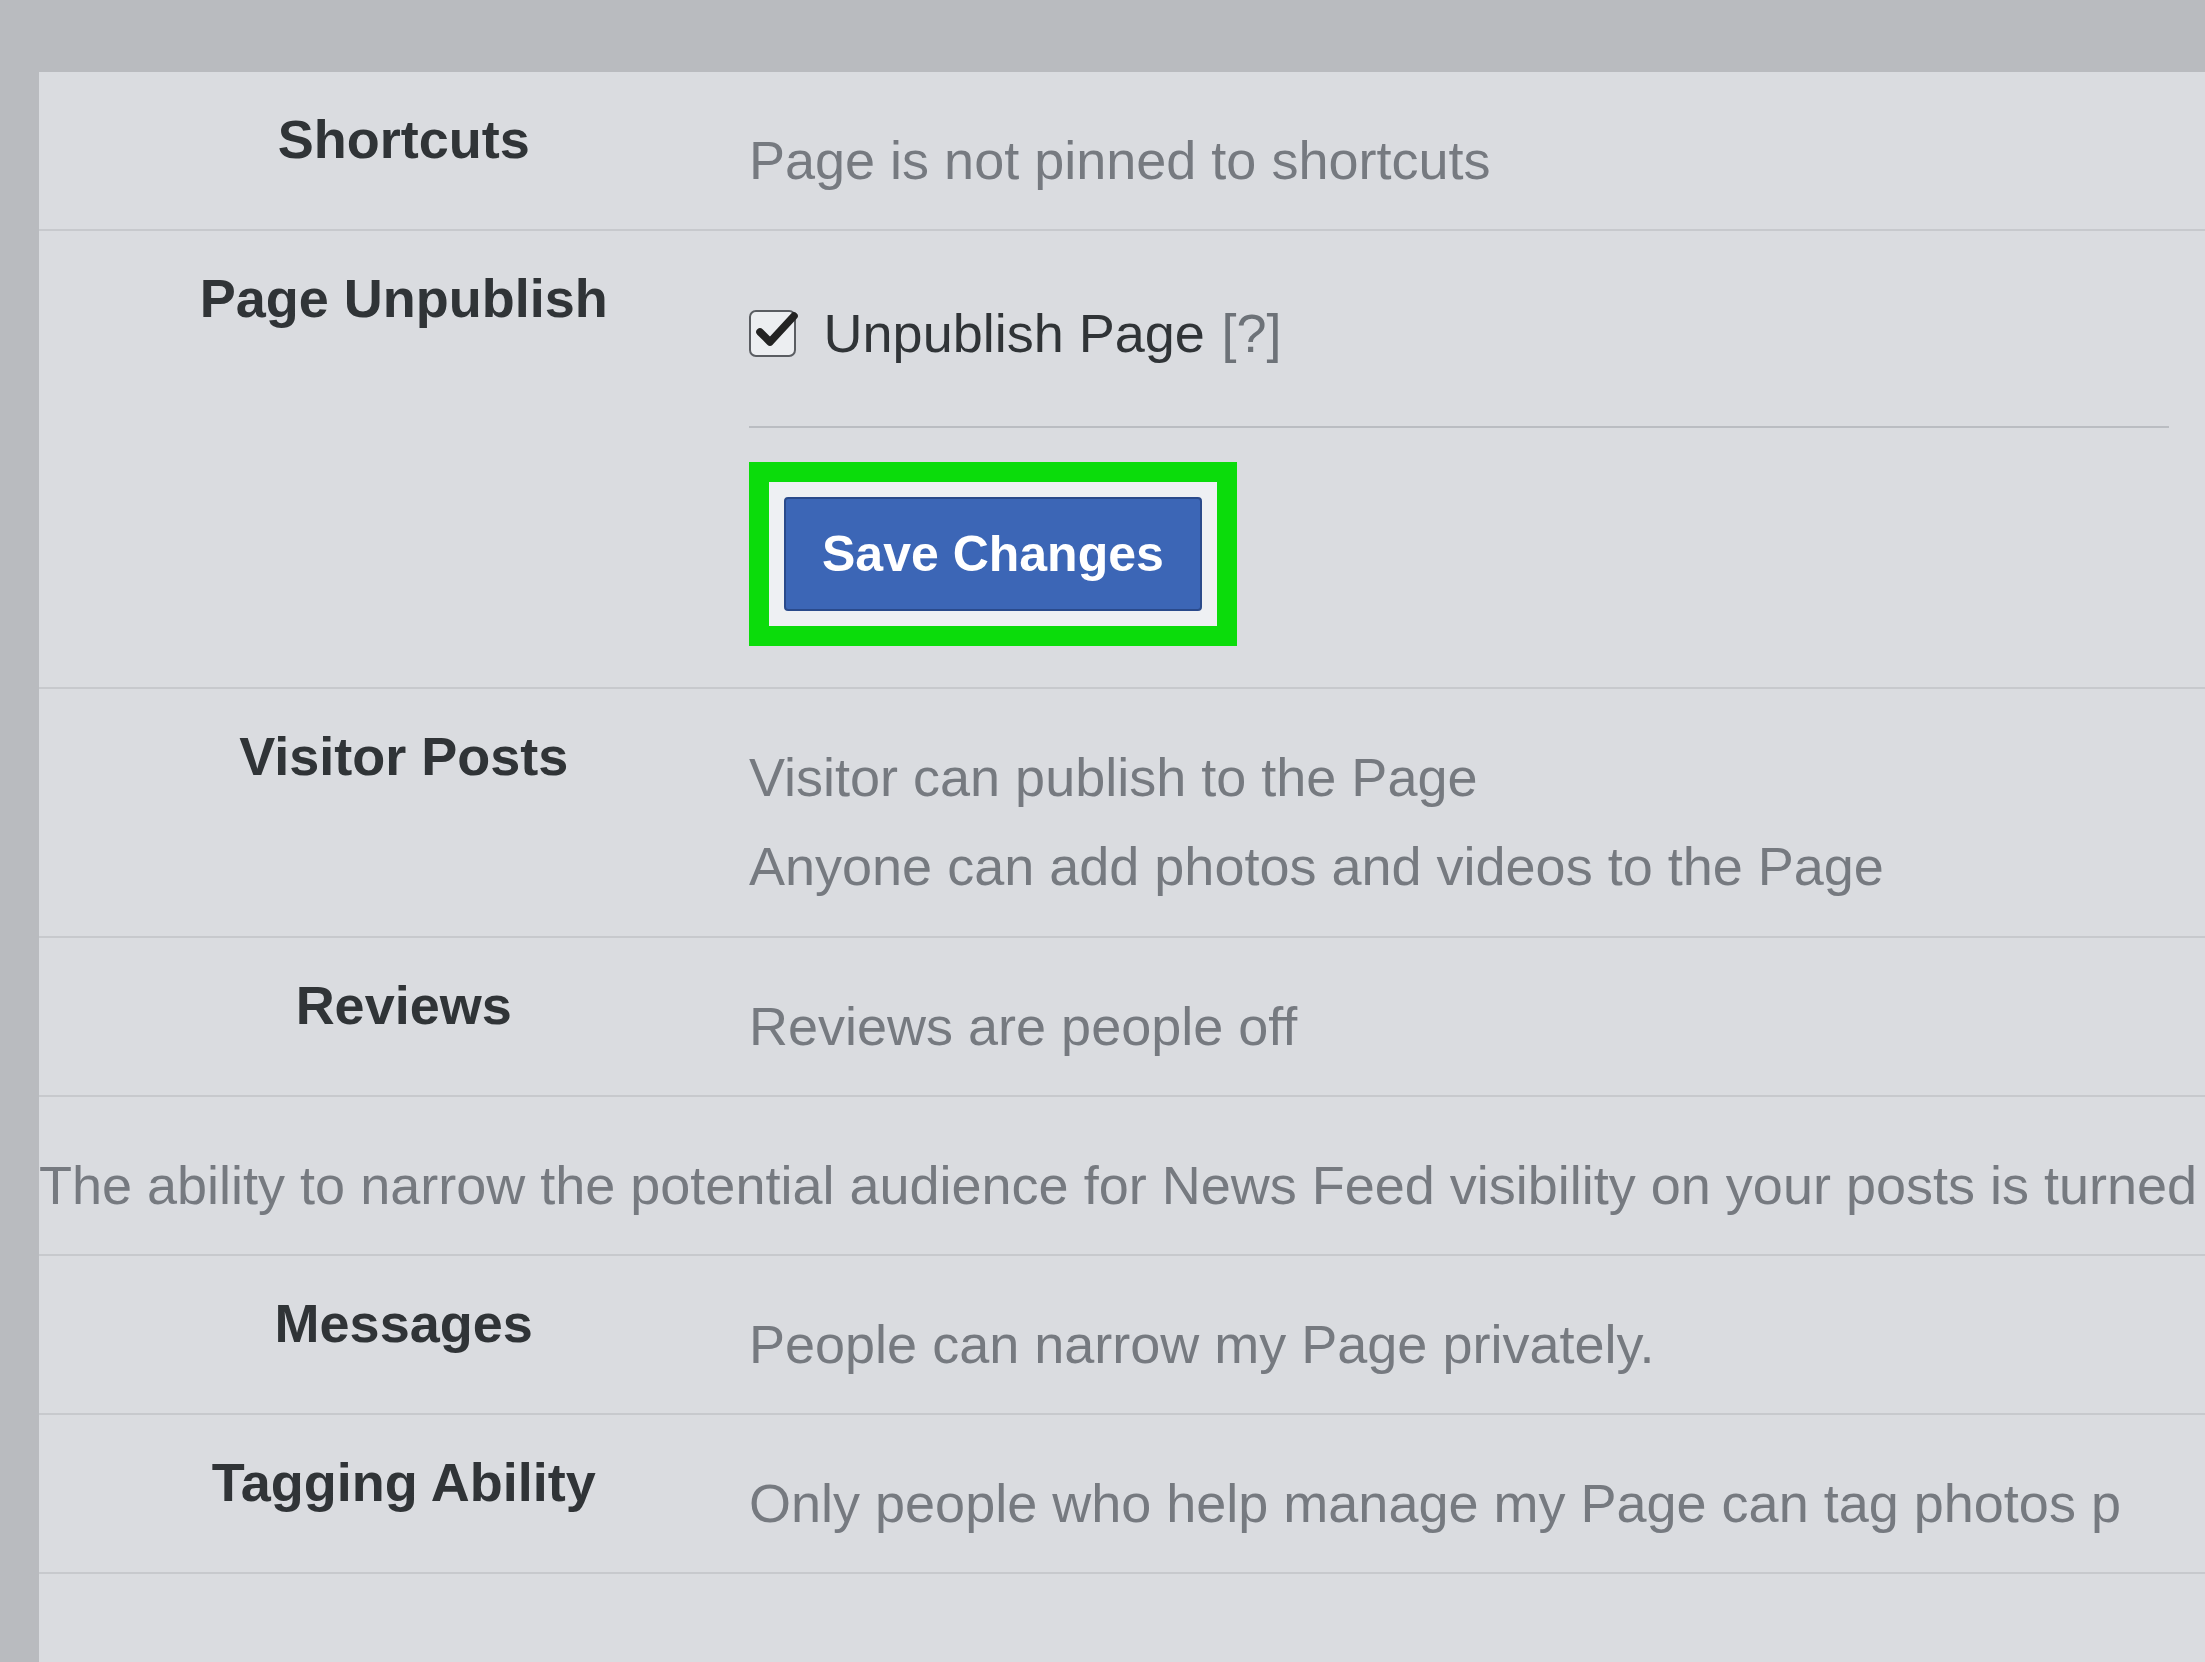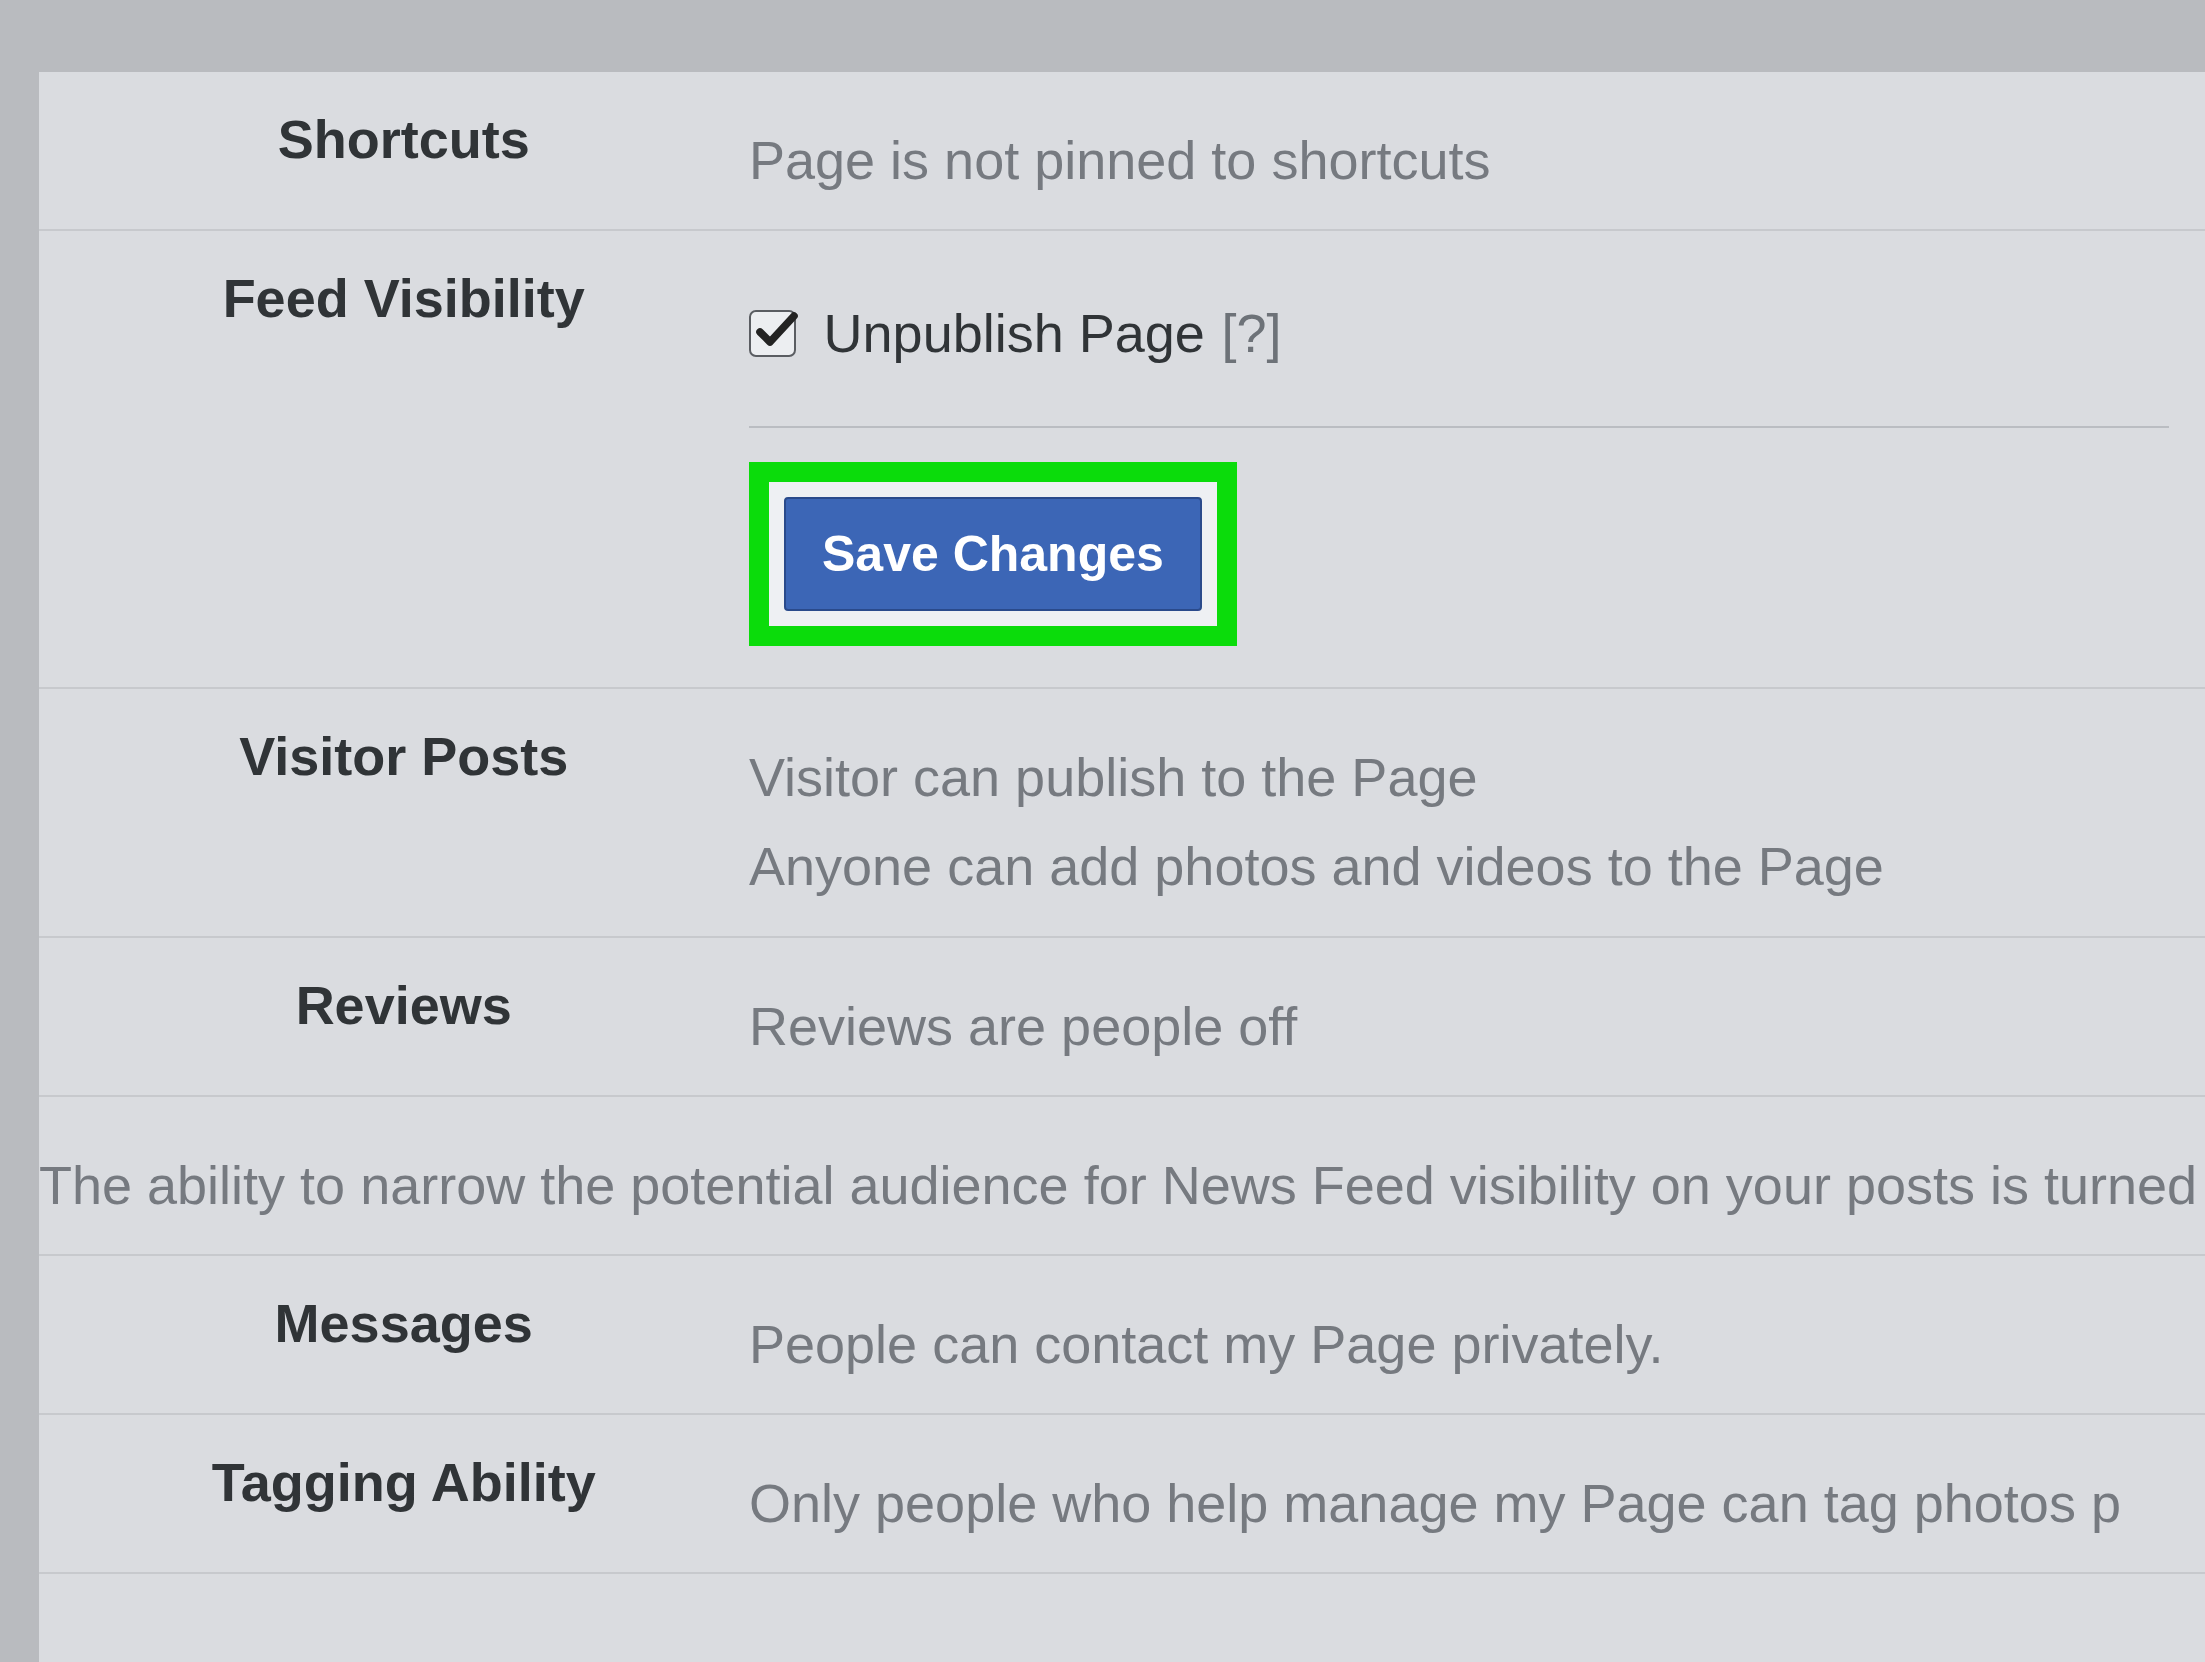--- a/index.html
+++ b/index.html
@@ -132,21 +132,21 @@
     <div class="label-col">
       <div class="label-text">Shortcuts</div>
     </div>
     <div class="value-col">
       <div class="value-text">Page is not pinned to shortcuts</div>
     </div>
   </div>
 
   <div class="row expanded">
     <div class="label-col">
-      <div class="label-text">Feed Visibility</div>
+      <div class="label-text">Page Unpublish</div>
     </div>
     <div class="value-col">
       <div class="checkbox-line">
         <span class="checkbox-box">
           <svg viewBox="0 0 24 24">
             <path d="M4 13 L9 18 L21 5" stroke="#232323" stroke-width="3.8" fill="none" stroke-linecap="round" stroke-linejoin="round"></path>
           </svg>
         </span>
         <span>Unpublish Page</span>
         <span class="help-hint">[?]</span>
@@ -183,21 +183,21 @@
     <div class="value-col">
       <div class="value-text">The ability to narrow the potential audience for News Feed visibility on your posts is turned off</div>
     </div>
   </div>
 
   <div class="row">
     <div class="label-col">
       <div class="label-text">Messages</div>
     </div>
     <div class="value-col">
-      <div class="value-text">People can contact my Page privately.</div>
+      <div class="value-text">People can narrow my Page privately.</div>
     </div>
   </div>
 
   <div class="row">
     <div class="label-col">
       <div class="label-text">Tagging Ability</div>
     </div>
     <div class="value-col">
       <div class="value-text">Only people who help manage my Page can tag photos p</div>
     </div>

